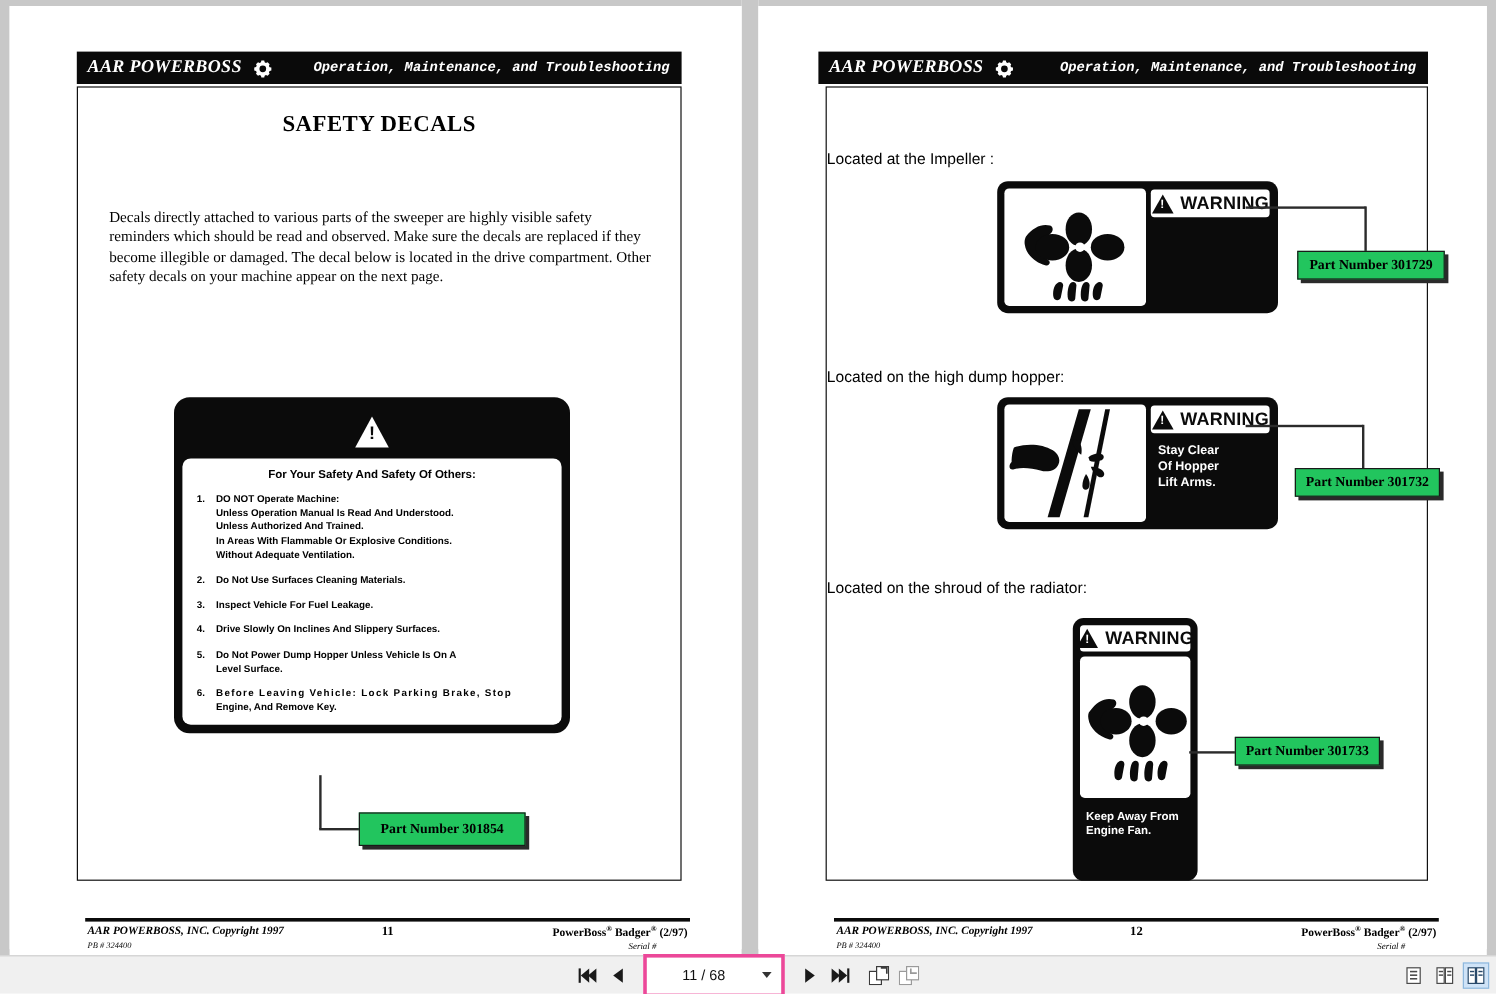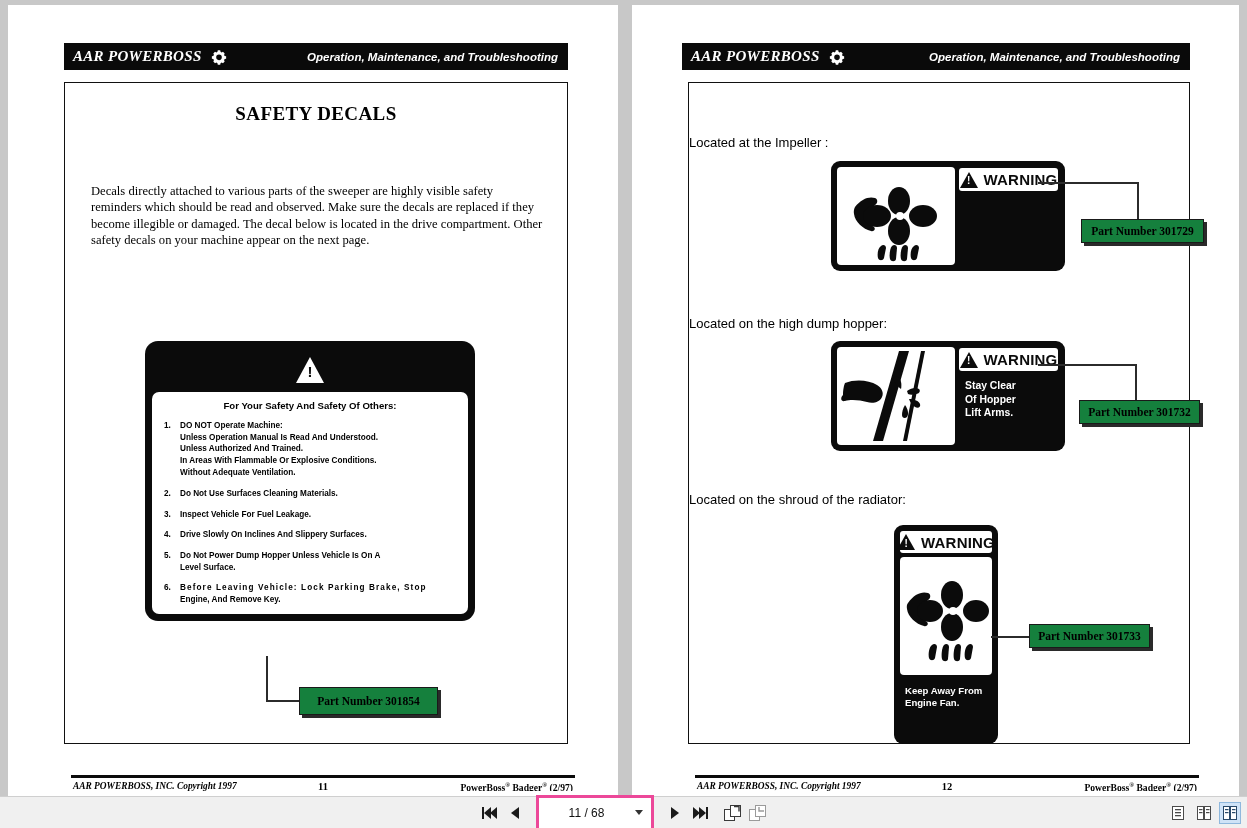--- a/index.html
+++ b/index.html
@@ -54,27 +54,27 @@
     font-weight: bold; font-style: italic;
     font-size: 15px; letter-spacing: .3px;
     padding-left: 9px; white-space: nowrap; text-align: right;
   }
   .hdr-gear {
     margin-left: 9px; display: inline-block;
     width: 16px; height: 16px; position: relative;
   }
   .hdr-sub {
     margin-left: auto; padding-right: 10px;
-    font-family: Liberation Sans, sans-serif;
+    font-family: Liberation Mono, monospace;
     font-weight: bold; font-style: italic;
     font-size: 11.5px; white-space: nowrap;
   }
 
   .content-box {
-    position: absolute; left: 6px; top: 39px;
+    position: absolute; left: 6px; top: 29px;
     width: 504px; height: 662px;
     border: 1.3px solid #111;
     background: #fff;
   }
   #content-right { left: 6px; width: 502px; }
 
   .page-title {
     position: absolute; left: 0; right: 0; top: 20px;
     text-align: center;
     font-family: "Liberation Serif", serif;
@@ -142,21 +142,21 @@
     margin-bottom: 6px;
   }
   .c-num { width: 16px; flex: none; }
   .c-txt { flex: 1; }
   .c-txt div { white-space: nowrap; }
   #c-item-6 .c-txt div:first-child { letter-spacing: 1.1px; }
 
   
   .callout {
     position: absolute;
-    background: #15803d;
+    background: #22c55e;
     border: 1.4px solid #1a1a1a;
     box-shadow: 3px 3px 0 #2a2a2a;
     font-family: "Liberation Serif", serif;
     font-weight: bold; font-size: 11.5px;
     display: flex; align-items: center; justify-content: center;
     white-space: nowrap;
   }
   .leader { position: absolute; background: #2b2b2b; }
 
   #callout-301854 { left: 234px; top: 604px; width: 139px; height: 28px; }

